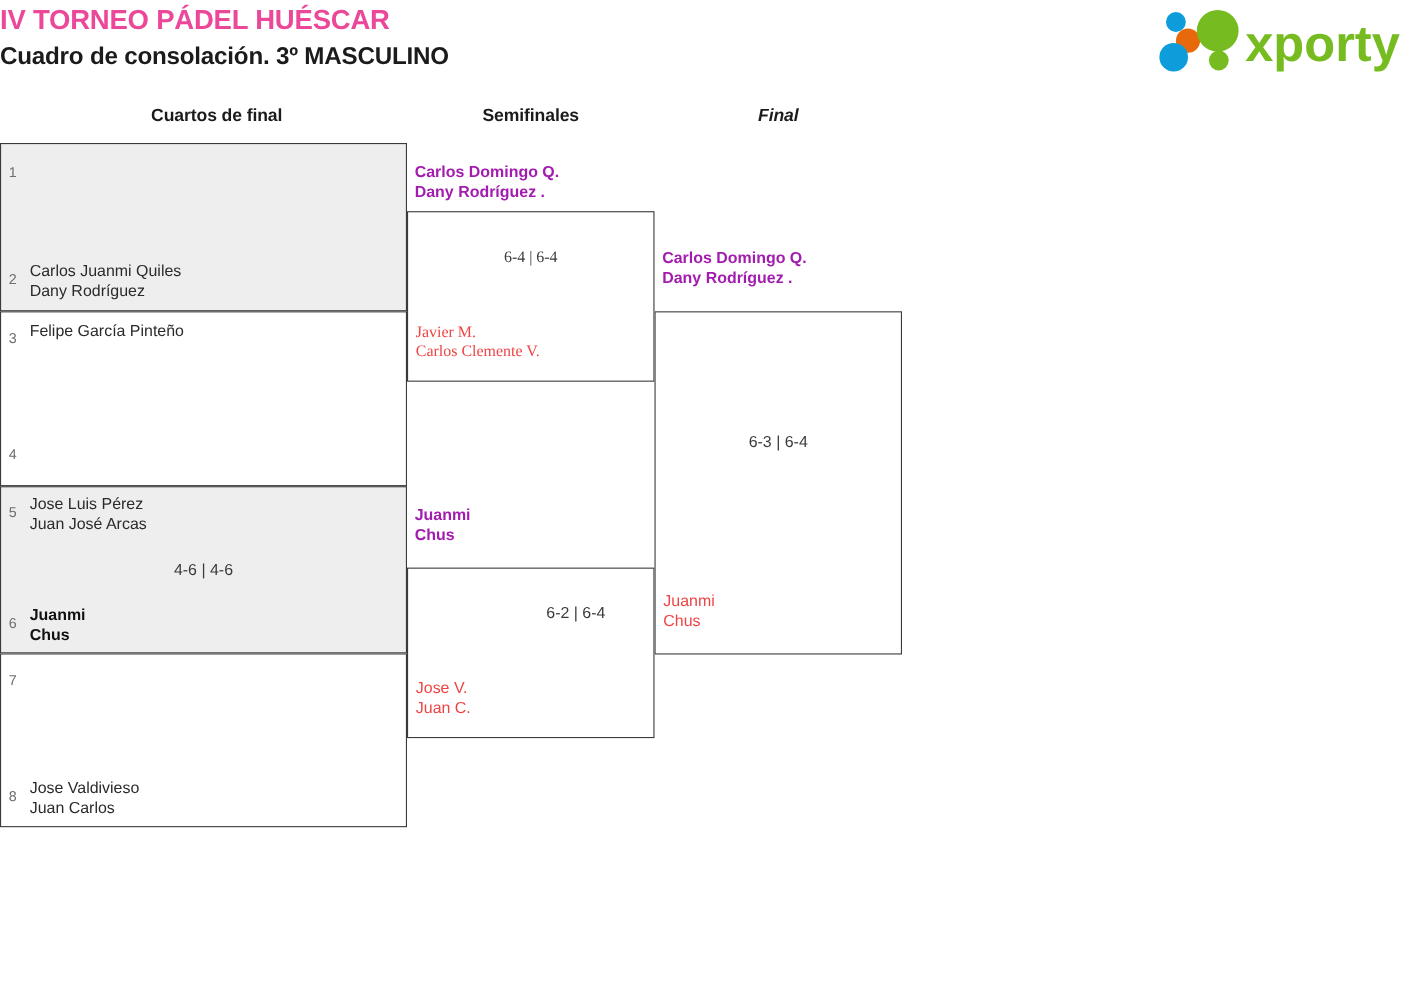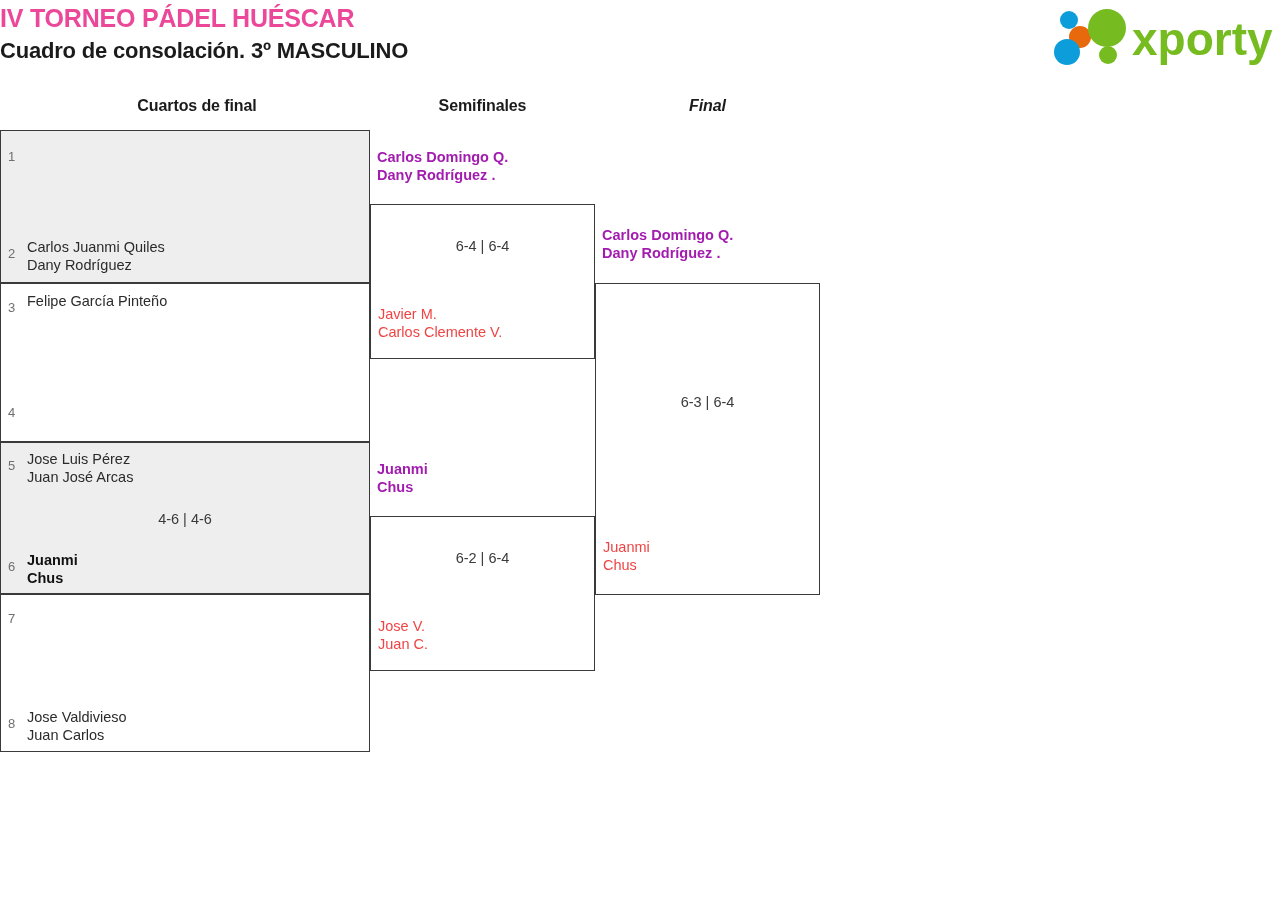--- a/index.html
+++ b/index.html
@@ -165,35 +165,35 @@
         <div>Juan Carlos</div>
       </div>
     </div>
   </div>
 
   <div class="pair-label win" style="left:377px; top:148px;">
     <div>Carlos Domingo Q.</div>
     <div>Dany Rodríguez .</div>
   </div>
 
-  <div class="match-box" style="left:370px; top:204px; width:225px; height:155px;">
+  <div class="match-box" style="left:370px; top:192px; width:225px; height:155px;font-family:Liberation Serif, serif;">
     <div class="score" style="top:32px;">6-4 | 6-4</div>
     <div class="pair-label" style="left:7px; top:100px;">
       <div>Javier M.</div>
       <div>Carlos Clemente V.</div>
     </div>
   </div>
 
   <div class="pair-label win" style="left:377px; top:460px;">
     <div>Juanmi</div>
     <div>Chus</div>
   </div>
 
   <div class="match-box" style="left:370px; top:516px; width:225px; height:155px;">
-    <div class="score" style="top:32px;">6-2 | 6-4</div>
+    <div class="score" style="top:32px;margin-left:41px;">6-2 | 6-4</div>
     <div class="pair-label" style="left:7px; top:100px;">
       <div>Jose V.</div>
       <div>Juan C.</div>
     </div>
   </div>
 
   <div class="pair-label win" style="left:602px; top:226px;">
     <div>Carlos Domingo Q.</div>
     <div>Dany Rodríguez .</div>
   </div>

